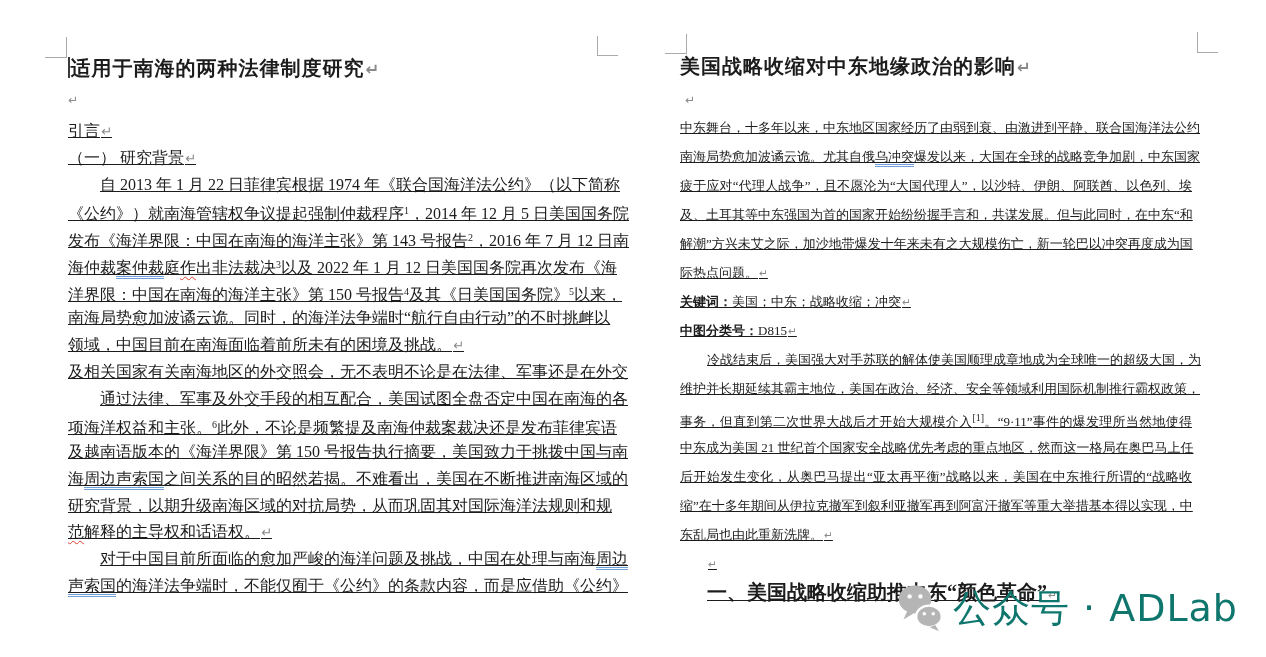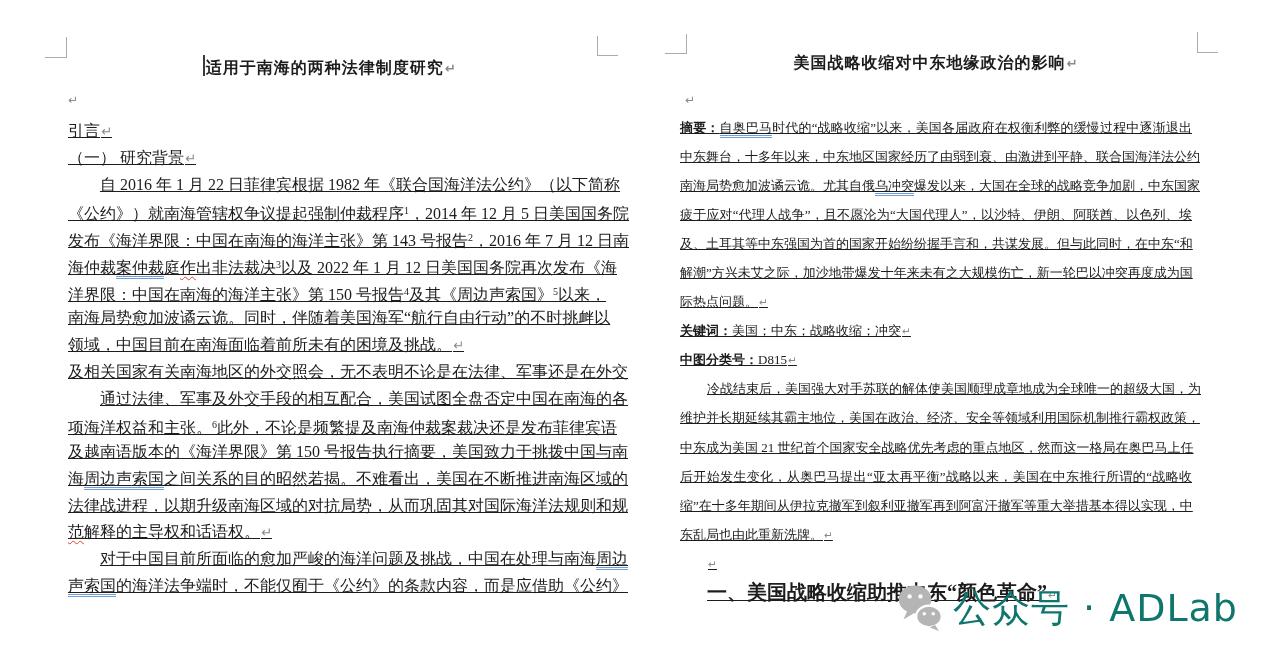--- a/index.html
+++ b/index.html
@@ -14,22 +14,22 @@
   .page{position:absolute;top:0;height:657px;background:#fff;}
   #left-page{left:0;width:633px;}
   #right-page{left:633px;width:633px;}
 
   
   .cropmark{position:absolute;border:0 solid #ababab;}
   .cm-tl{border-right-width:1px;border-bottom-width:1px;}
   .cm-tr{border-left-width:1px;border-bottom-width:1px;}
 
   .doc-title{
-    position:absolute;text-align:center;font-weight:bold;
-    font-size:16px;letter-spacing:1px;white-space:nowrap;
+    position:absolute;font-weight:bold;
+    font-size:20px;letter-spacing:1px;white-space:nowrap;
   }
   #left-title{left:68px;top:55px;width:524px;}
   #right-title{left:47px;top:53px;width:512px;}
 
   .free-pilcrow{position:absolute;font-size:12px;color:#8a8a8a;
     font-family:"DejaVu Sans",sans-serif;}
 
   .lines{position:absolute;text-decoration:underline;}
   #left-lines{left:68px;top:118px;width:524px;}
   #right-lines{left:47px;top:113px;width:512px;}
@@ -72,59 +72,59 @@
   <div class="cropmark cm-tl" style="left:45px;top:37px;width:21px;height:20px;"></div>
   <div class="cropmark cm-tr" style="left:597px;top:36px;width:20px;height:19px;"></div>
 
   <div class="doc-title" id="left-title"><span class="caret"></span><span>适用于南海的两种法律制度研究</span><span class="p">↵</span></div>
 
   <span class="free-pilcrow" style="left:68px;top:93px;">↵</span>
 
   <div class="lines" id="left-lines">
       <div class="line"><span>引言</span><span class="p">↵</span></div>
       <div class="line"><span>（一） 研究背景</span><span class="p">↵</span></div>
-      <div class="line ind fill"><span>自 2016 年 1 月 22 日菲律宾根据 1982 年《联合国海洋法公约》（以下简称</span></div>
+      <div class="line ind fill"><span>自 2013 年 1 月 22 日菲律宾根据 1974 年《联合国海洋法公约》（以下简称</span></div>
       <div class="line fill"><span>《公约》）就南海管辖权争议提起强制仲裁程序</span><span class="sup">1</span><span>，2014 年 12 月 5 日美国国务院</span></div>
       <div class="line fill"><span>发布《海洋界限：中国在南海的海洋主张》第 143 号报告</span><span class="sup">2</span><span>，2016 年 7 月 12 日南</span></div>
       <div class="line fill"><span>海仲裁</span><span class="bu">案仲裁</span><span>庭</span><span class="rw">作</span><span>出非法裁决</span><span class="sup">3</span><span>以及 2022 年 1 月 12 日美国国务院再次发布《海</span></div>
-      <div class="line fill"><span>洋界限：中国在南海的海洋主张》第 150 号报告</span><span class="sup">4</span><span>及其《周边声索国》</span><span class="sup">5</span><span>以来，</span></div>
-      <div class="line fill"><span>南海局势愈加波谲云诡。同时，伴随着美国海军“航行自由行动”的不时挑衅以</span></div>
+      <div class="line fill"><span>洋界限：中国在南海的海洋主张》第 150 号报告</span><span class="sup">4</span><span>及其《日美国国务院》</span><span class="sup">5</span><span>以来，</span></div>
+      <div class="line fill"><span>南海局势愈加波谲云诡。同时，的海洋法争端时“航行自由行动”的不时挑衅以</span></div>
       <div class="line"><span>领域，中国目前在南海面临着前所未有的困境及挑战。</span><span class="p">↵</span></div>
       <div class="line fill"><span>及相关国家有关南海地区的外交照会，无不表明不论是在法律、军事还是在外交</span></div>
       <div class="line ind fill"><span>通过法律、军事及外交手段的相互配合，美国试图全盘否定中国在南海的各</span></div>
       <div class="line fill"><span>项海洋权益和主张。</span><span class="sup">6</span><span>此外，不论是频繁提及南海仲裁案裁决还是发布菲律宾语</span></div>
       <div class="line fill"><span>及越南语版本的《海洋界限》第 150 号报告执行摘要，美国致力于挑拨中国与南</span></div>
       <div class="line fill"><span>海</span><span class="bu">周边声索国</span><span>之间关系的目的昭然若揭。不难看出，美国在不断推进南海区域的</span></div>
-      <div class="line fill"><span>法律战进程，以期升级南海区域的对抗局势，从而巩固其对国际海洋法规则和规</span></div>
+      <div class="line fill"><span>研究背景，以期升级南海区域的对抗局势，从而巩固其对国际海洋法规则和规</span></div>
       <div class="line"><span class="rw">范</span><span>解释的主导权和话语权。</span><span class="p">↵</span></div>
       <div class="line ind fill"><span>对于中国目前所面临的愈加严峻的海洋问题及挑战，中国在处理与南海</span><span class="bu">周边</span></div>
       <div class="line fill"><span class="bu">声索国</span><span>的海洋法争端时，不能仅囿于《公约》的条款内容，而是应借助《公约》</span></div>
     </div>
 </div>
 
 <div class="page" id="right-page">
   <div class="cropmark cm-tl" style="left:32px;top:34px;width:21px;height:19px;"></div>
   <div class="cropmark cm-tr" style="left:564px;top:32px;width:20px;height:20px;"></div>
 
   <div class="doc-title" id="right-title"><span>美国战略收缩对中东地缘政治的影响</span><span class="p">↵</span></div>
 
   <span class="free-pilcrow" style="left:52px;top:93px;">↵</span>
 
   <div class="lines" id="right-lines">
-      <div class="line fill"><span class="b">摘要：</span><span class="bu">自奥巴马</span><span>时代的“战略收缩”以来，美国各届政府在权衡利弊的缓慢过程中逐渐退出</span></div>
       <div class="line fill"><span>中东舞台，十多年以来，中东地区国家经历了由弱到衰、由激进到平静、联合国海洋法公约</span></div>
       <div class="line fill"><span>南海局势愈加波谲云诡。尤其自俄</span><span class="bu">乌冲突</span><span>爆发以来，大国在全球的战略竞争加剧，中东国家</span></div>
       <div class="line fill"><span>疲于应对“代理人战争”，且不愿沦为“大国代理人”，以沙特、伊朗、阿联酋、以色列、埃</span></div>
       <div class="line fill"><span>及、土耳其等中东强国为首的国家开始纷纷握手言和，共谋发展。但与此同时，在中东“和</span></div>
       <div class="line fill"><span>解潮”方兴未艾之际，加沙地带爆发十年来未有之大规模伤亡，新一轮巴以冲突再度成为国</span></div>
       <div class="line"><span>际热点问题。</span><span class="p">↵</span></div>
       <div class="line"><span class="b">关键词：</span><span>美国；中东；战略收缩；冲突</span><span class="p">↵</span></div>
       <div class="line"><span class="b">中图分类号：</span><span>D815</span><span class="p">↵</span></div>
       <div class="line ind fill"><span>冷战结束后，美国强大对手苏联的解体使美国顺理成章地成为全球唯一的超级大国，为</span></div>
       <div class="line fill"><span>维护并长期延续其霸主地位，美国在政治、经济、安全等领域利用国际机制推行霸权政策，</span></div>
+      <div class="line fill"><span>事务，但直到第二次世界大战后才开始大规模介入</span><span class="sup">[1]</span><span>。“9·11”事件的爆发理所当然地使得</span></div>
       <div class="line fill"><span>中东成为美国 21 世纪首个国家安全战略优先考虑的重点地区，然而这一格局在奥巴马上任</span></div>
       <div class="line fill"><span>后开始发生变化，从奥巴马提出“亚太再平衡”战略以来，美国在中东推行所谓的“战略收</span></div>
       <div class="line fill"><span>缩”在十多年期间从伊拉克撤军到叙利亚撤军再到阿富汗撤军等重大举措基本得以实现，中</span></div>
       <div class="line"><span>东乱局也由此重新洗牌。</span><span class="p">↵</span></div>
       <div class="line ind"><span class="p">↵</span></div>
       <div class="line ind"><span class="hb">一、美国战略收缩助推中东“颜色革命”</span><span class="p">↵</span></div>
     </div>
 </div>
 
 <div id="watermark">

